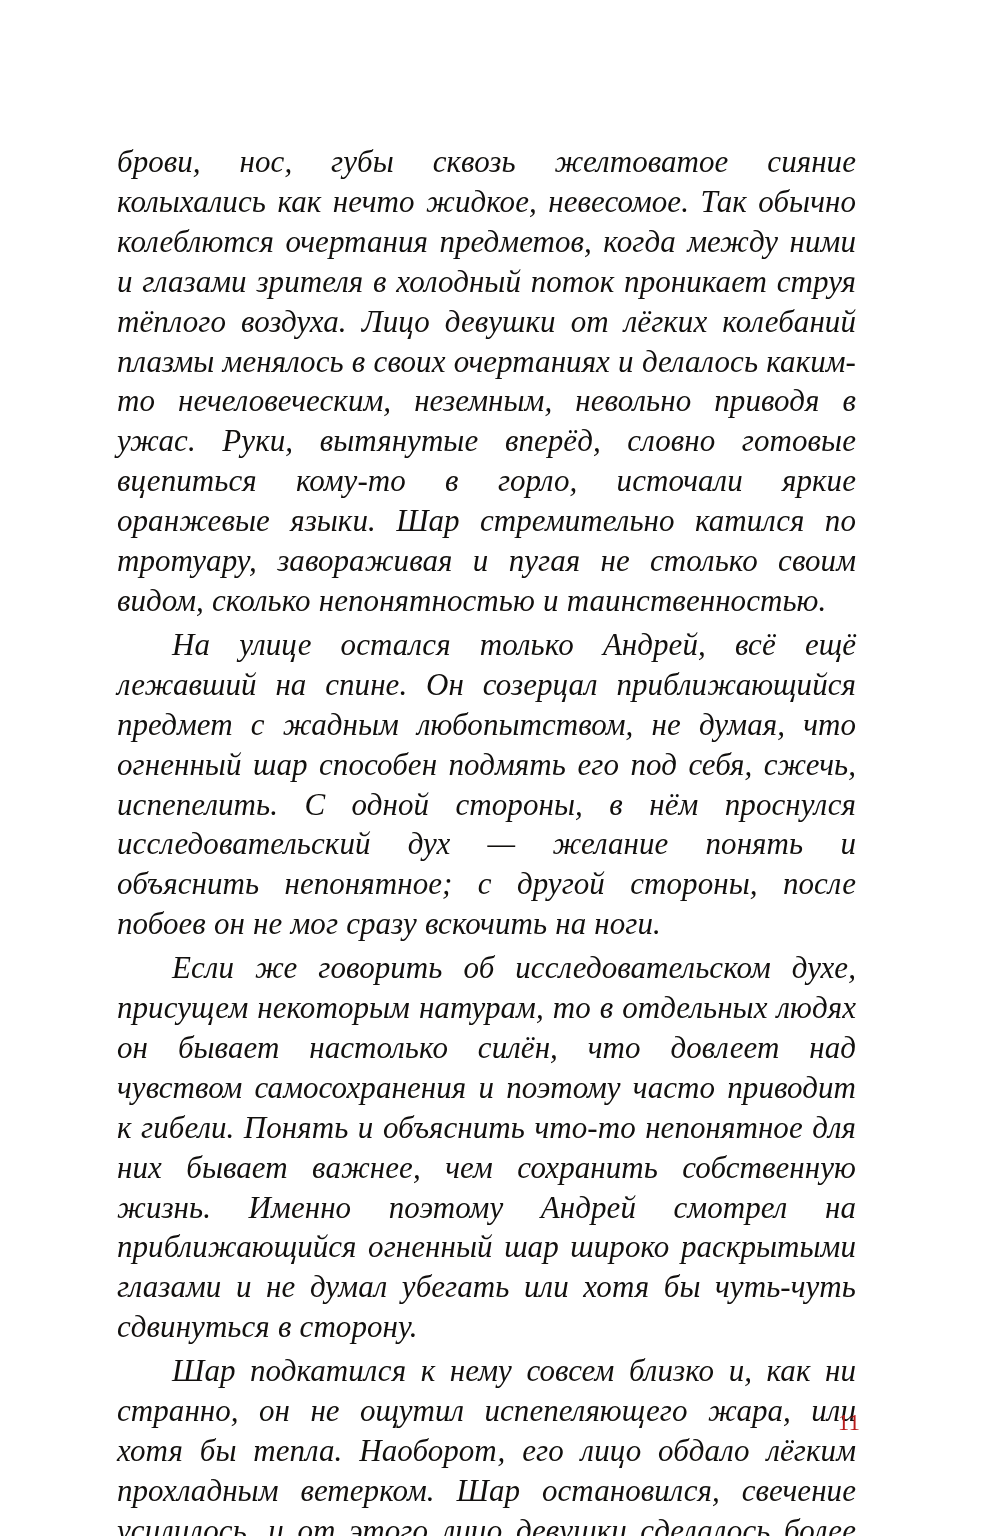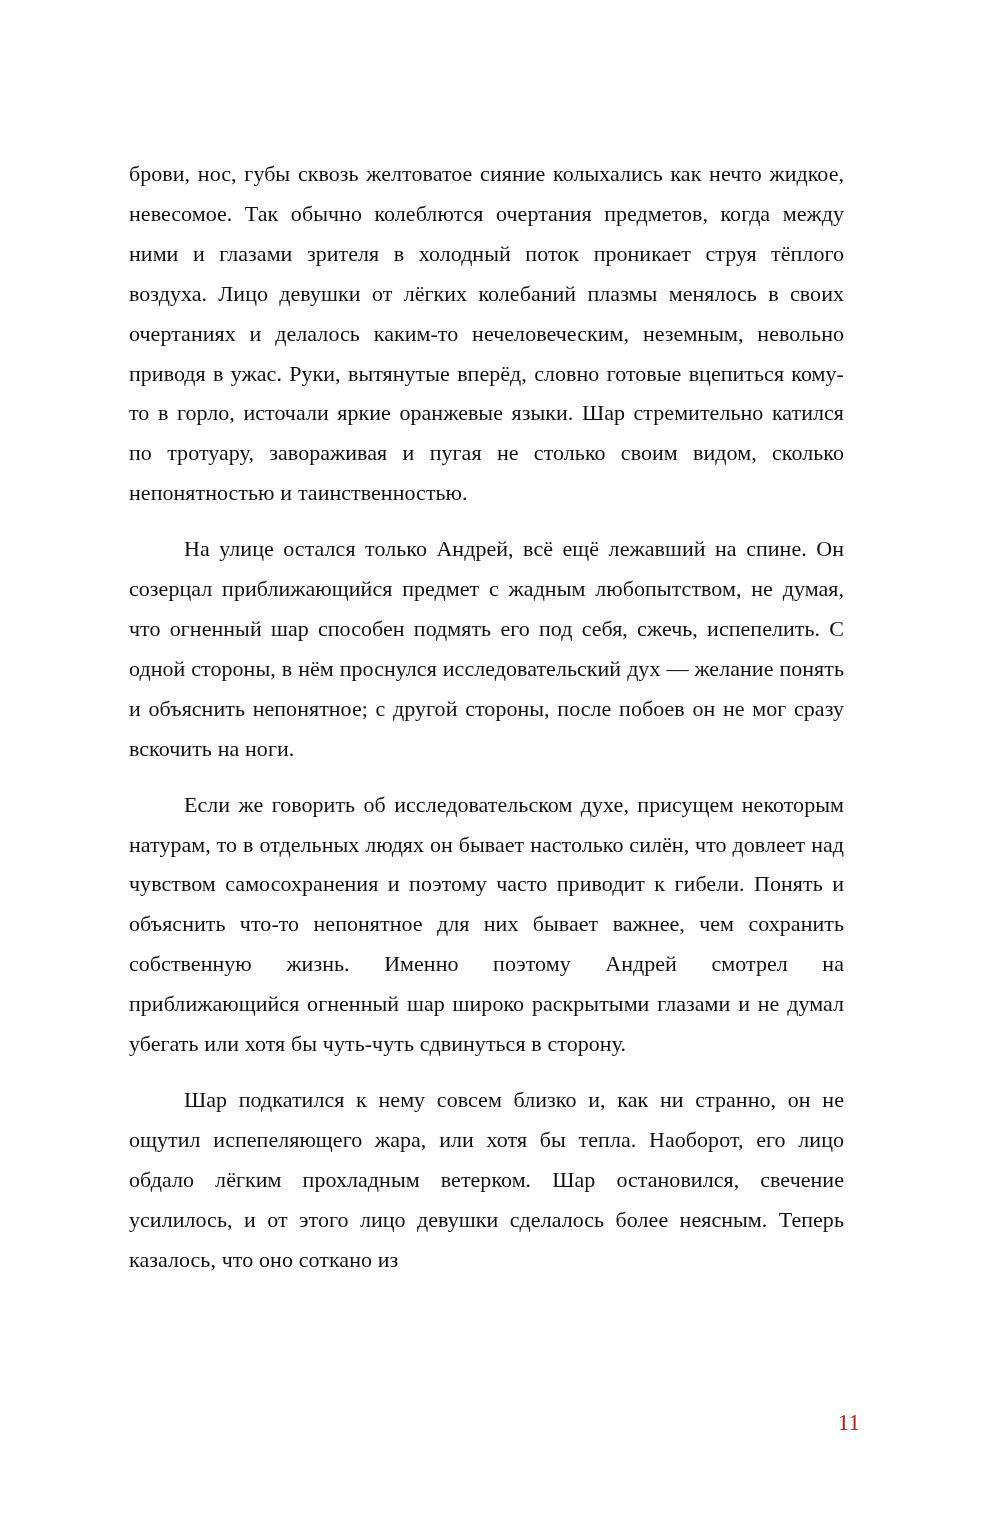--- a/index.html
+++ b/index.html
@@ -15,32 +15,33 @@
     overflow: hidden;
     box-sizing: border-box;
   }
   .text-block {
     position: absolute;
     left: 113px;
     top: 138px;
     width: 747px;
   }
   .para {
-    margin: 16px;
+    margin: 4px;
     font-family: "Liberation Serif", "DejaVu Serif", serif;
-    font-size: 22px;
+    font-size: 31px;
     line-height: 39.9px;
     color: #12100e;
     text-align: justify;
     text-justify: inter-word;
     text-indent: 55px;
     hyphens: manual;
     -webkit-hyphens: manual;
     word-spacing: 0.01em;
     letter-spacing: 0.002em;
+    font-style: italic;
   }
   .para.first {
     text-indent: 0;
   }
   .para + .para {
     margin-top: 0;
   }
   .folio {
     position: absolute;
     right: 140px;

